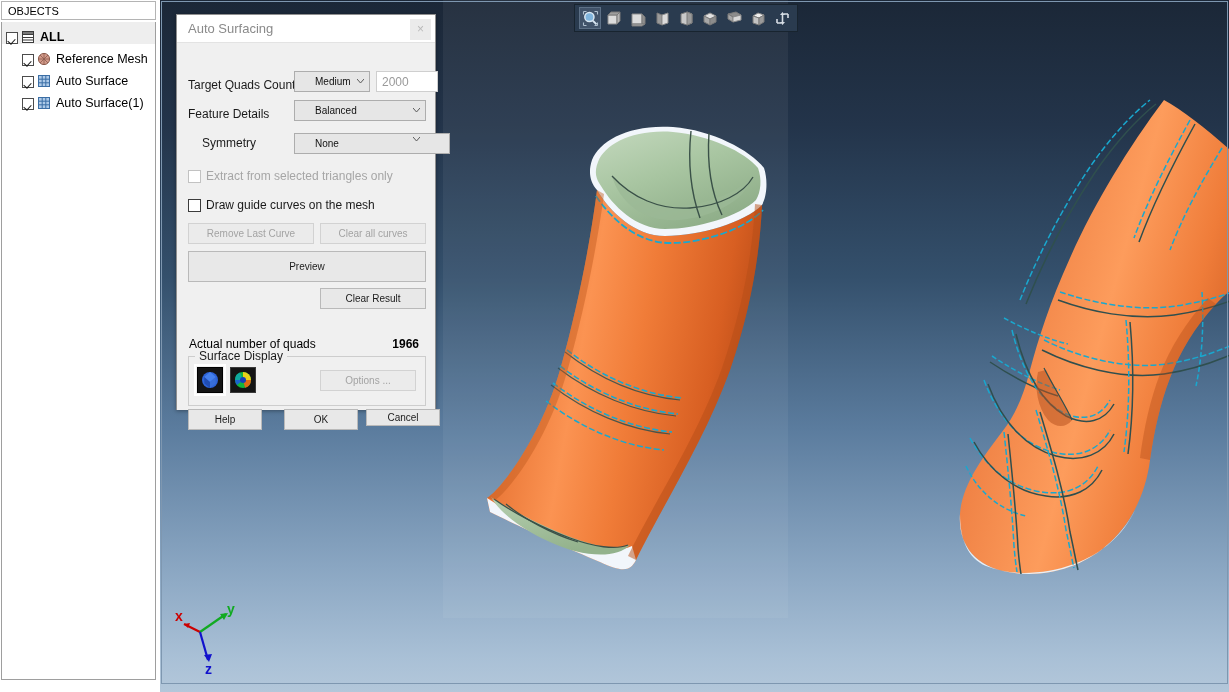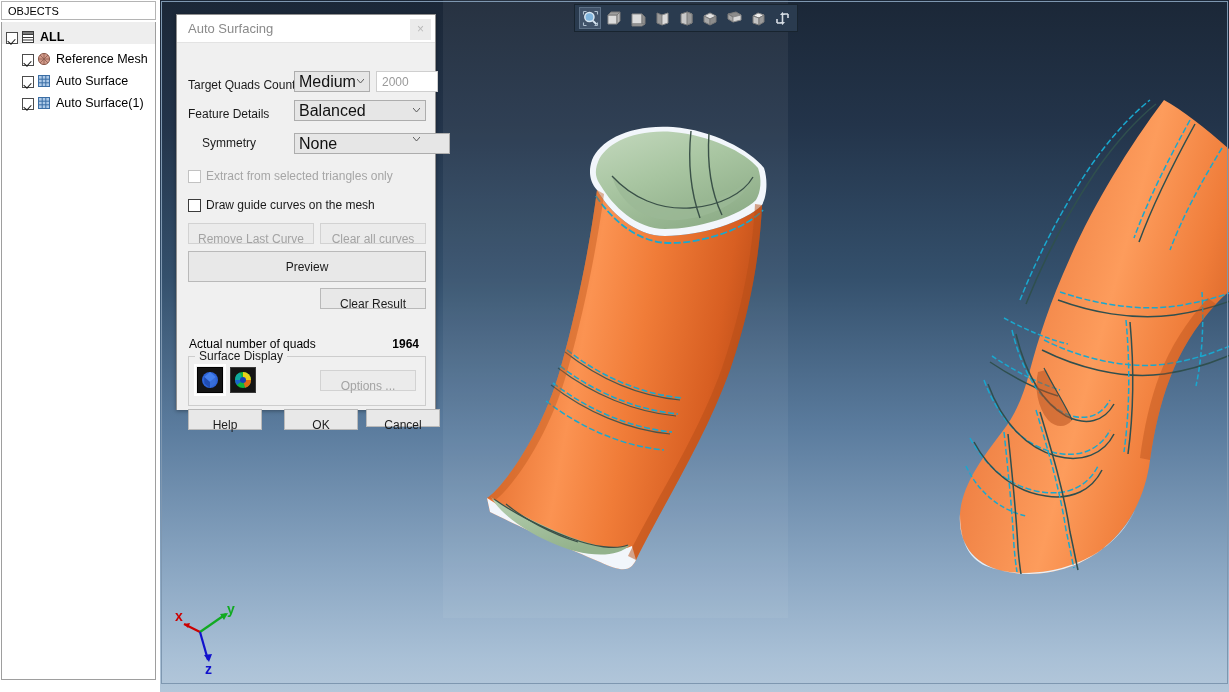--- a/index.html
+++ b/index.html
@@ -108,22 +108,22 @@
     background:#ebebeb;color:#b9b9b9;font-size:12px;line-height:21px;
     text-align:center;box-sizing:border-box;
   }
   #dialog-body{position:relative;height:367px;background:#f0f0f0;}
 
   .fld-label{position:absolute;font-size:12px;color:#1a1a1a;}
 
   select.combo{
     position:absolute;height:21px;background:#e6e6e6;
     border:1px solid #adadad;box-sizing:border-box;
-    font-family:"Liberation Sans",sans-serif;font-size:16px;color:#111;
-    padding-left:4px;
+    font-family:"Liberation Sans",sans-serif;font-size:10px;color:#111;
+    padding-left:20px;
     -webkit-appearance:none;appearance:none;
   }
   .combo-wrap{position:absolute;}
   .combo-arrow{
     position:absolute;right:6px;top:8px;width:7px;height:4px;pointer-events:none;
   }
   input.txt{
     position:absolute;height:21px;background:#ffffff;border:1px solid #cfcfcf;
     box-sizing:border-box;font-family:"Liberation Sans",sans-serif;
     font-size:12px;color:#9a9a9a;padding-left:5px;
@@ -133,21 +133,21 @@
     width:13px;height:13px;border:1px solid #3c3c3c;background:#fff;
     box-sizing:border-box;margin-right:5px;
   }
   .chk-box.dim{border-color:#c2c2c2;}
   .chk-text{font-size:12px;color:#1a1a1a;}
   .chk-text.dim{color:#a6a6a6;}
 
   button.btn{
     position:absolute;background:#e8e8e8;border:1px solid #b9b9b9;
     box-sizing:border-box;font-family:"Liberation Sans",sans-serif;
-    font-size:12px;color:#1c1c1c;padding:8px;
+    font-size:10px;color:#1c1c1c;padding:0;
   }
   button.btn.dis{color:#a3a3a3;background:#ebebeb;border-color:#d2d2d2;}
 
   #quads-label{position:absolute;left:12px;top:294px;font-size:12px;}
   #quads-value{position:absolute;left:178px;top:294px;width:64px;text-align:right;
     font-size:12px;font-weight:bold;}
 
   #surface-display-group{
     position:absolute;left:11px;top:313px;width:238px;height:50px;
     border:1px solid #cdcdcd;box-sizing:border-box;
@@ -589,21 +589,21 @@
       </div>
 
       <button class="btn dis" style="left:11px;top:180px;width:126px;height:21px;">Remove Last Curve</button>
       <button class="btn dis" style="left:143px;top:180px;width:106px;height:21px;">Clear all curves</button>
 
       <button class="btn" style="left:11px;top:208px;width:238px;height:31px;">Preview</button>
 
       <button class="btn" style="left:143px;top:245px;width:106px;height:21px;">Clear Result</button>
 
       <div id="quads-label">Actual number of quads</div>
-      <div id="quads-value">1964</div>
+      <div id="quads-value">1966</div>
 
       <div id="surface-display-group"></div>
       <div id="surface-display-legend">Surface Display</div>
 
       <div class="disp-icon sel" style="left:20px;top:324px;">
         <svg width="24" height="24" viewBox="0 0 24 24">
           <rect width="24" height="24" fill="#141414"></rect>
           <circle cx="12" cy="12" r="8" fill="#2d63d8"></circle>
           <path d="M12 4 L6.2 9 L12 14 L17.8 9 Z" fill="#4a85f0" opacity="0.85"></path>
           <path d="M6.2 9 L12 14 L12 20 L6.4 15.6 Z" fill="#1f49ad" opacity="0.9"></path>

